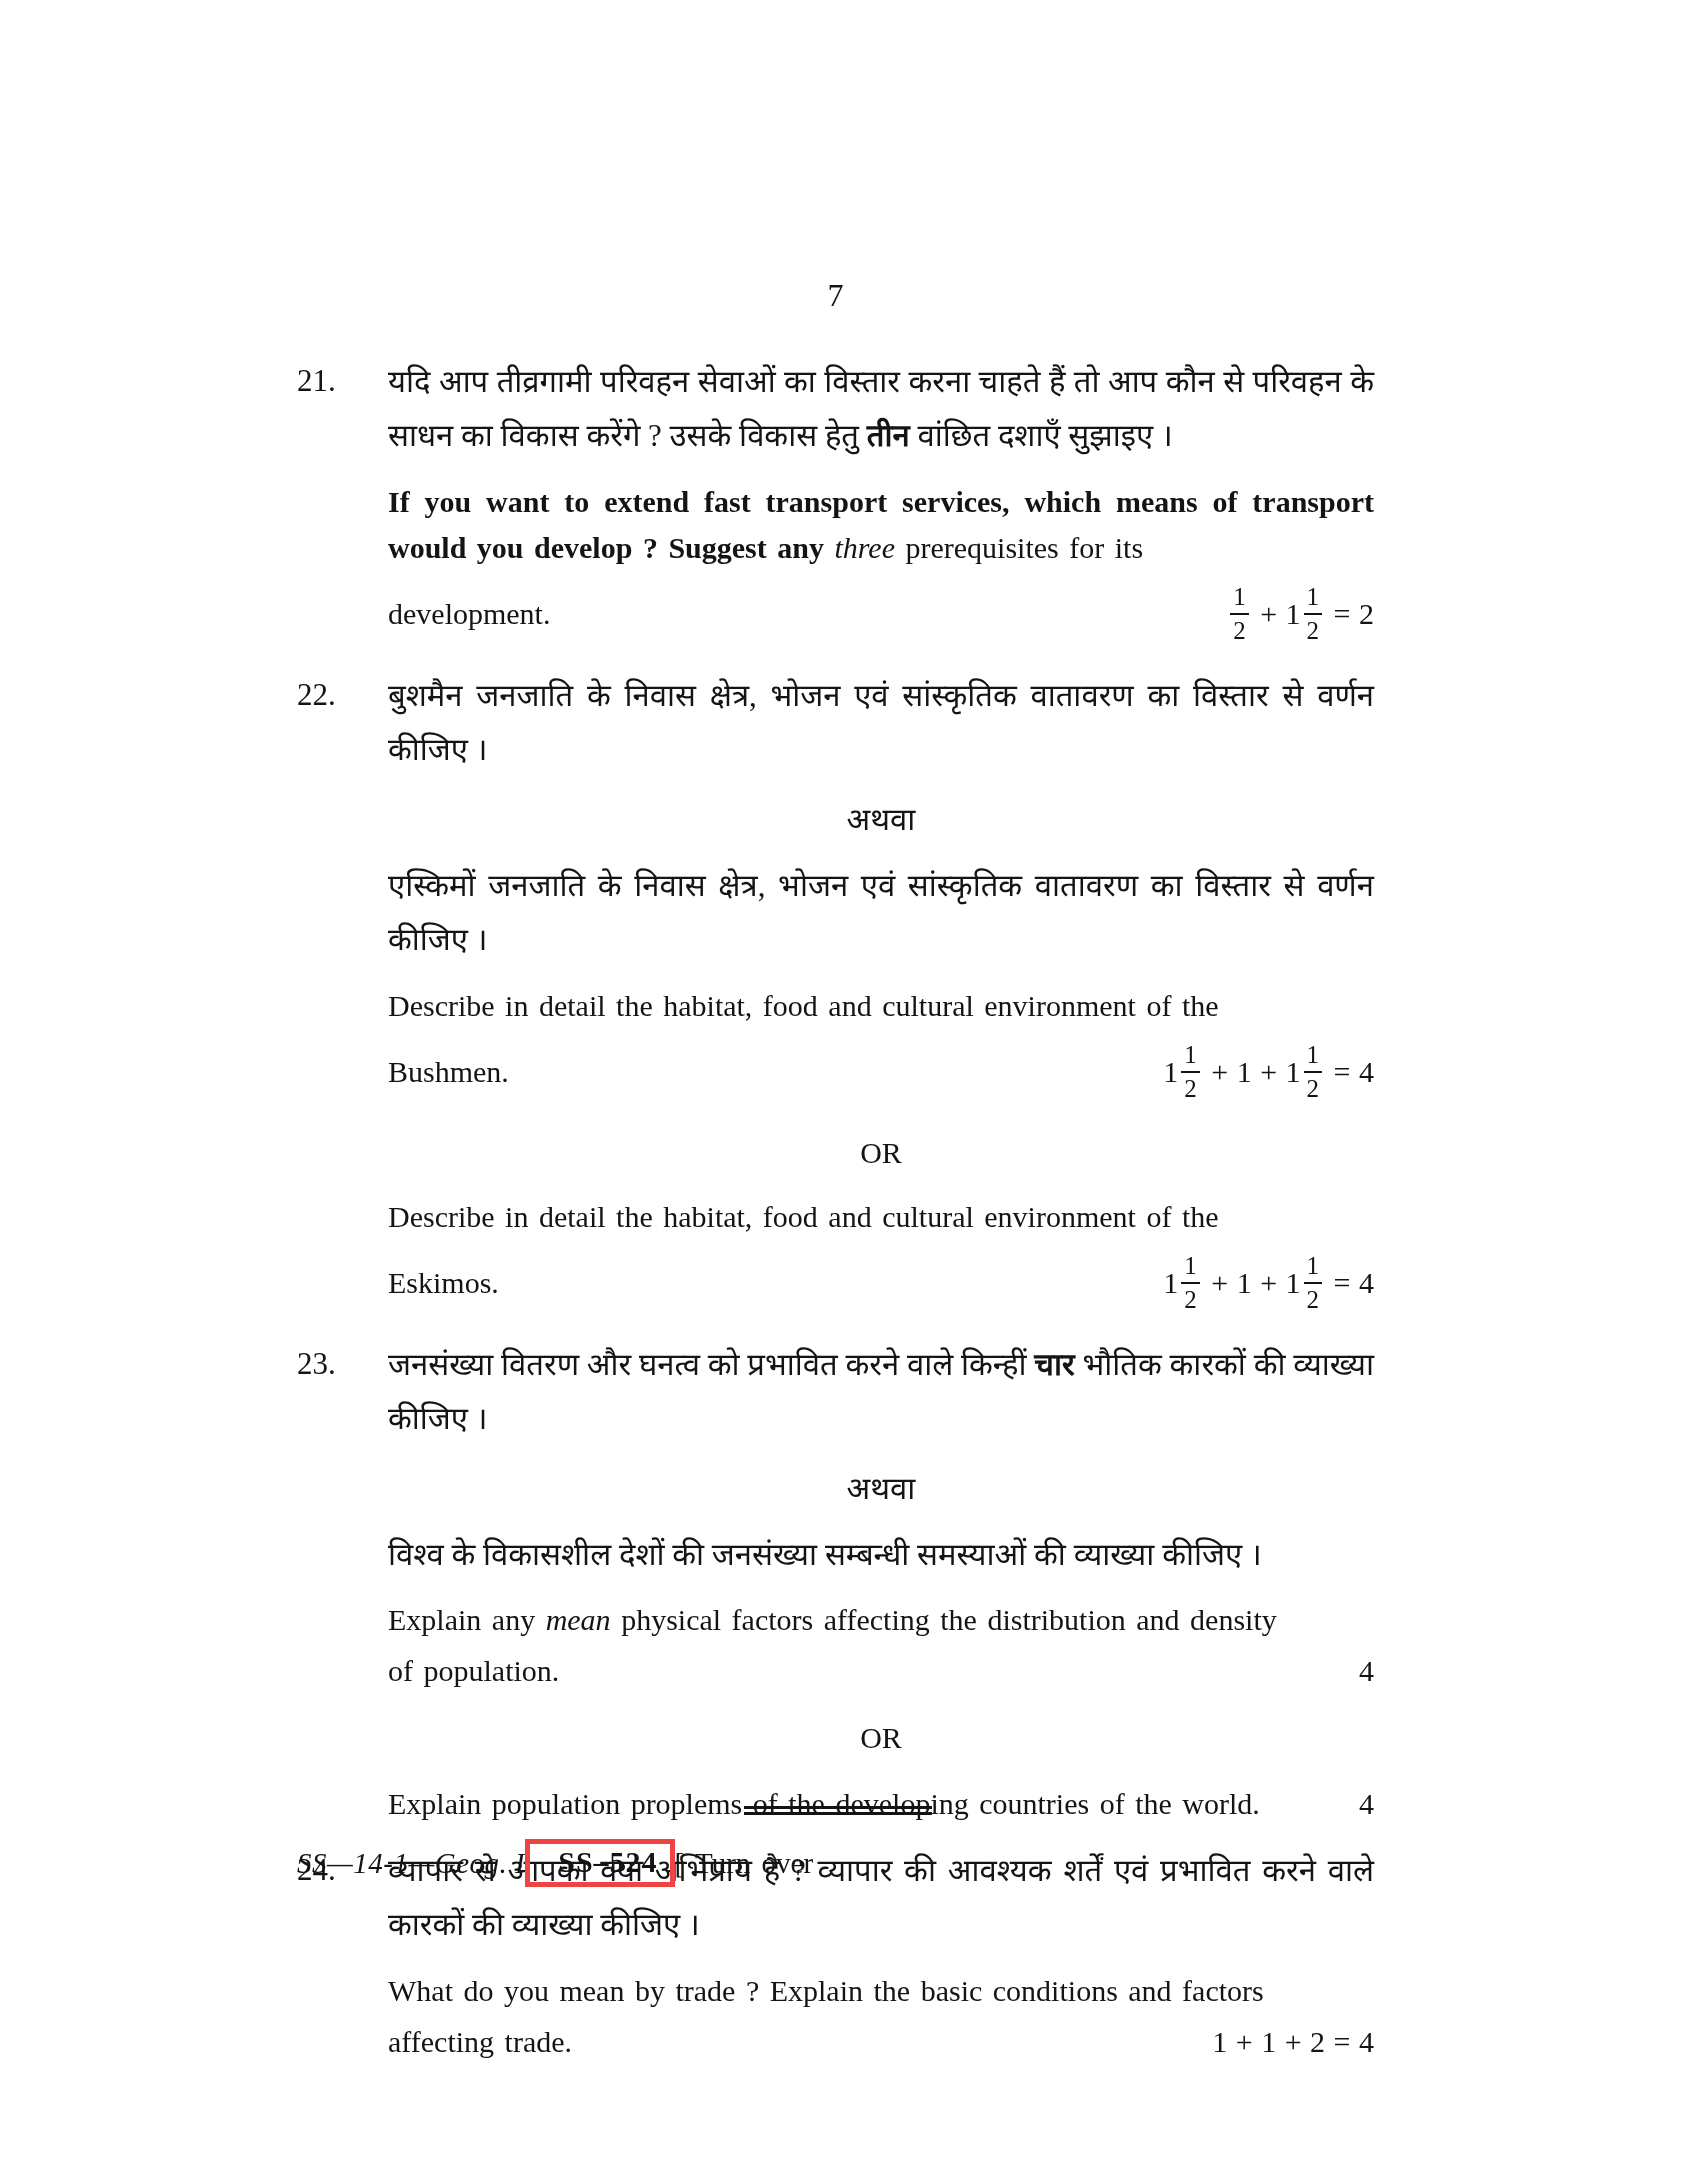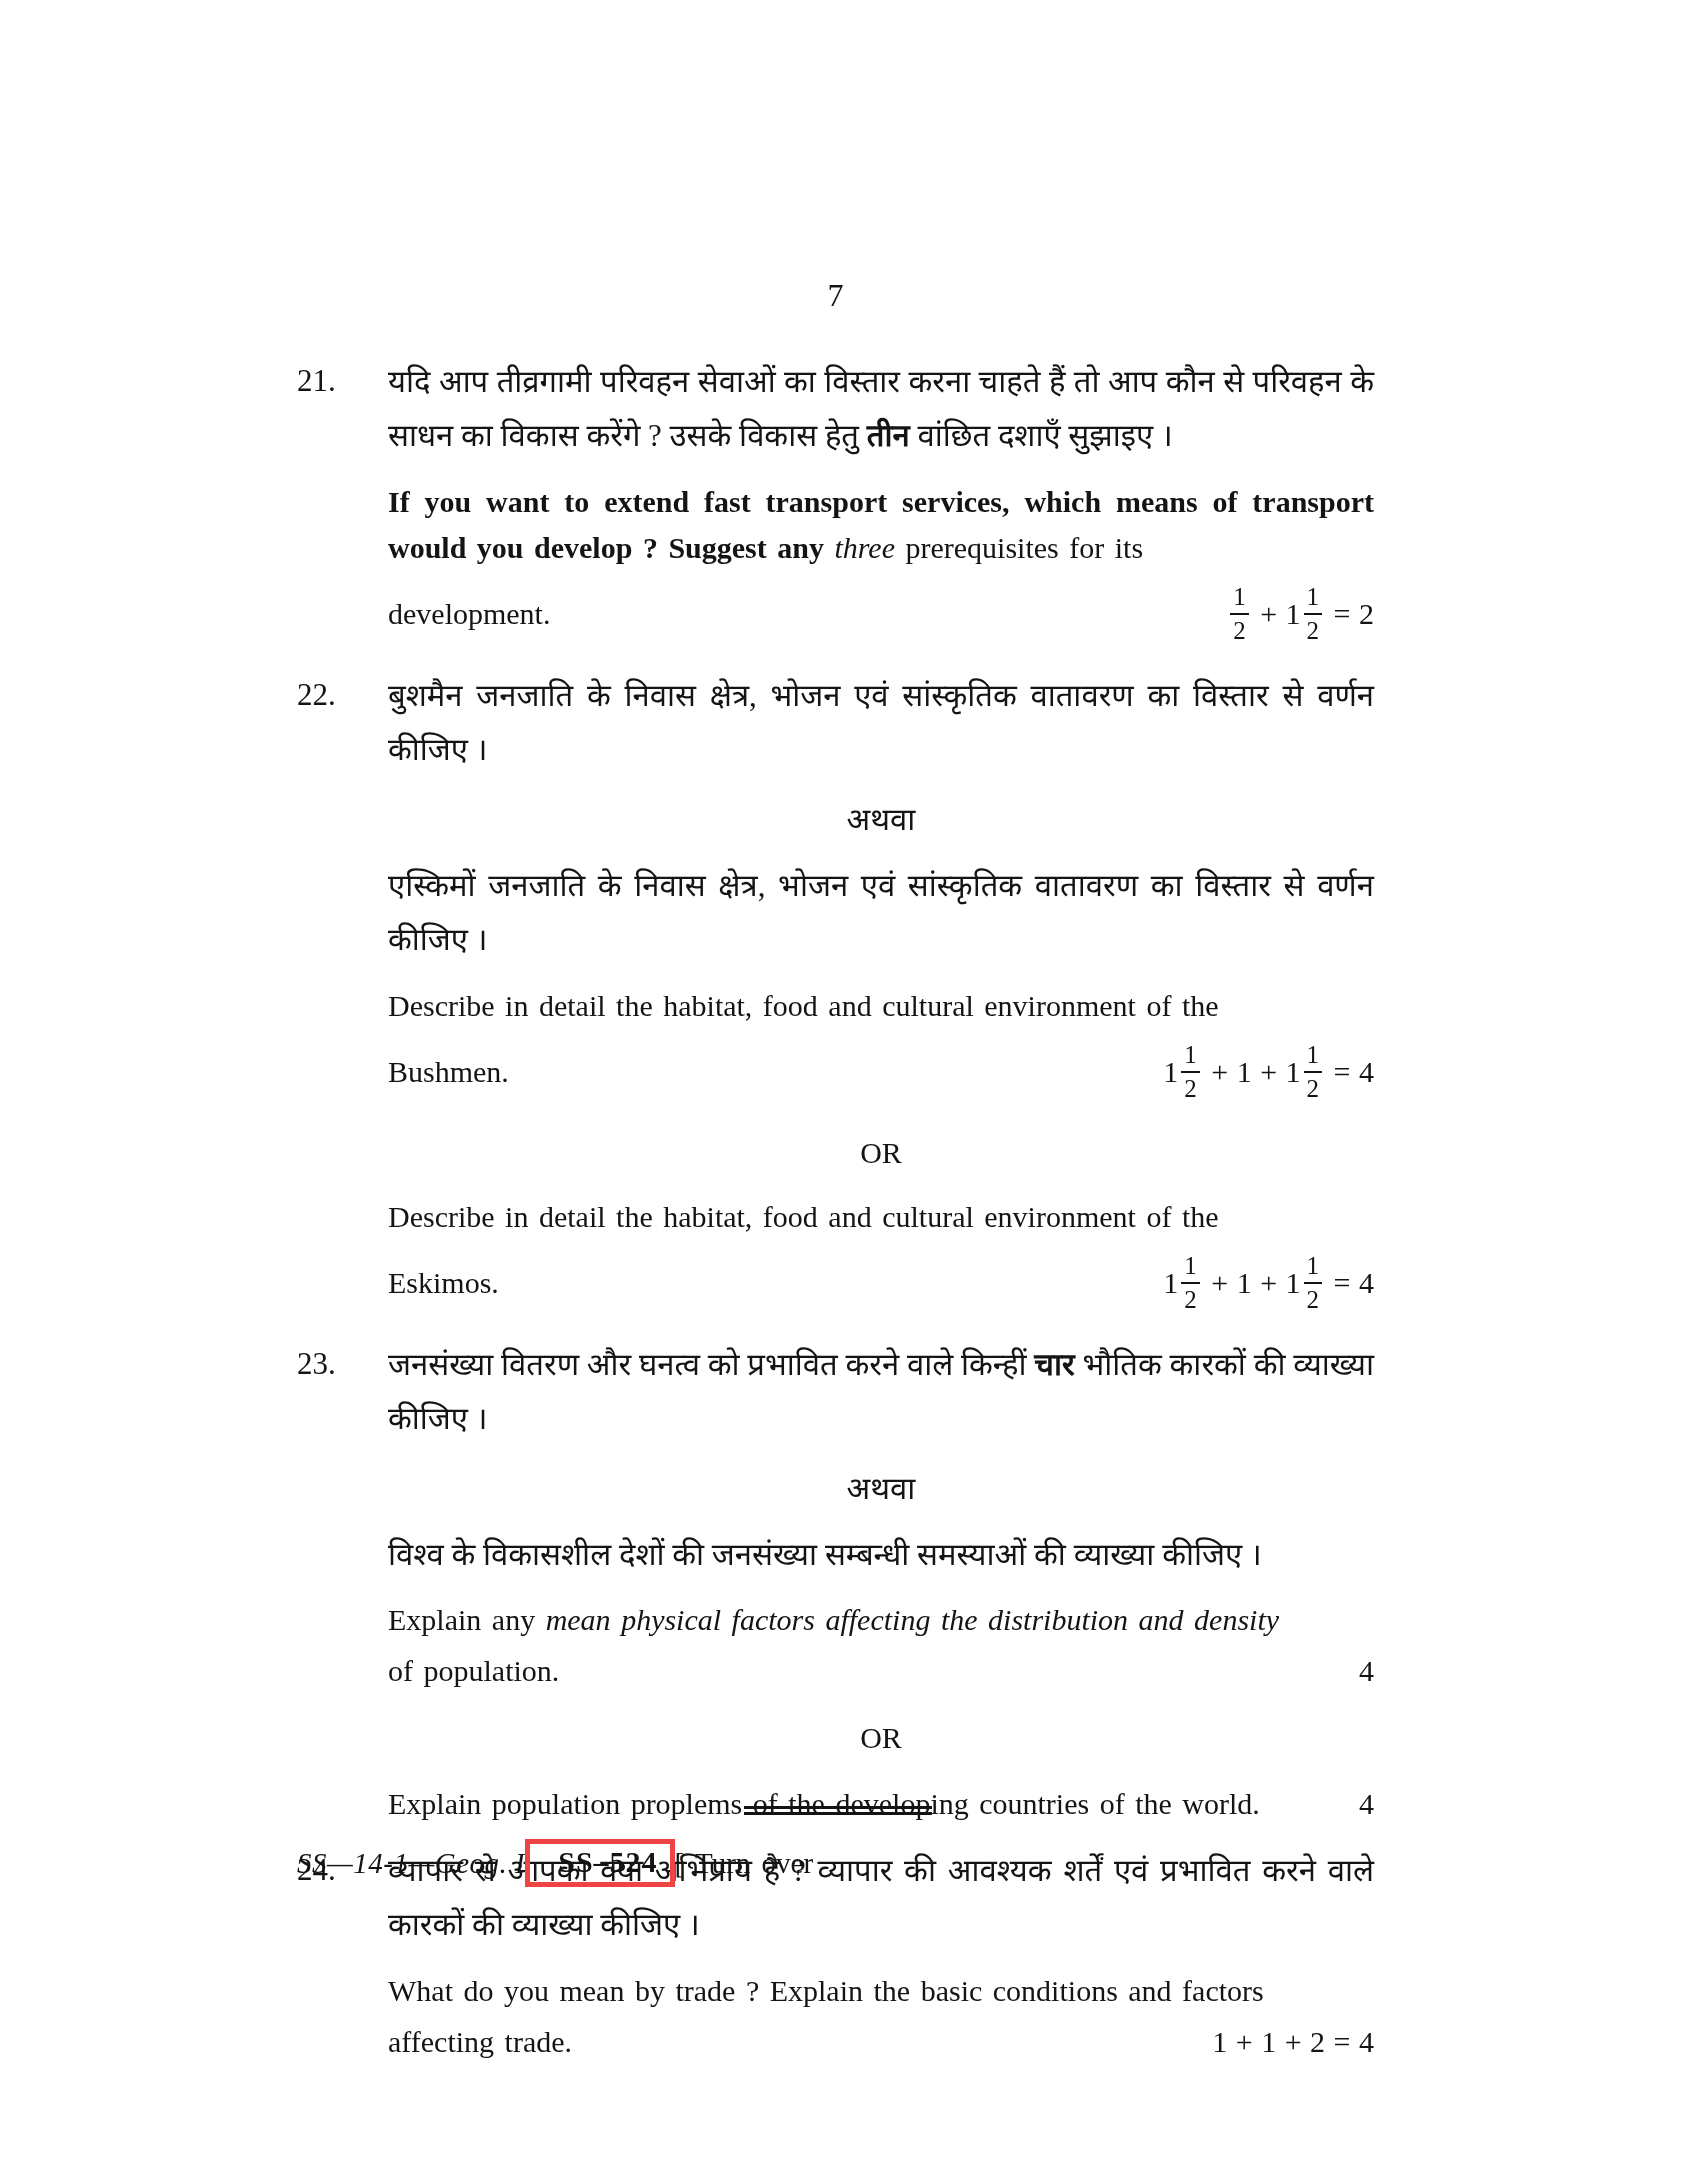--- a/index.html
+++ b/index.html
@@ -115,21 +115,21 @@
       </div>
     </div>
   </div>
 
   <div class="question">
     <div class="qnum">23.</div>
     <div class="qbody">
       <p class="hindi"><span style="white-space: pre-wrap;">जनसंख्या वितरण और घनत्व को प्रभावित करने वाले किन्हीं </span><span style="white-space: pre-wrap; font-weight: bold;">चार</span><span style="white-space: pre-wrap;"> भौतिक कारकों की व्याख्या कीजिए ।</span></p>
       <div class="center-label">अथवा</div>
       <p class="hindi"><span style="white-space: pre-wrap;">विश्व के विकासशील देशों की जनसंख्या सम्बन्धी समस्याओं की व्याख्या कीजिए ।</span></p>
-      <p class="english"><span style="white-space: pre-wrap;">Explain any </span><span style="white-space: pre-wrap; font-style: italic;">mean</span><span style="white-space: pre-wrap; font-style: italic;"> physical factors affecting the distribution and density</span></p>
+      <p class="english"><span style="white-space: pre-wrap;">Explain any </span><span style="white-space: pre-wrap; font-style: italic;">mean</span><span style="white-space: pre-wrap;"> physical factors affecting the distribution and density</span></p>
       <div class="lastline">
         <span class="ltext">of population.</span>
         <span class="marks">
             <span style="white-space: pre-wrap;">4</span>
           </span>
       </div>
       <div class="center-label or">OR</div>
       <div class="lastline" style="margin-top:0;">
         <span class="ltext">Explain population proplems of the developing countries of the world.</span>
         <span class="marks">

